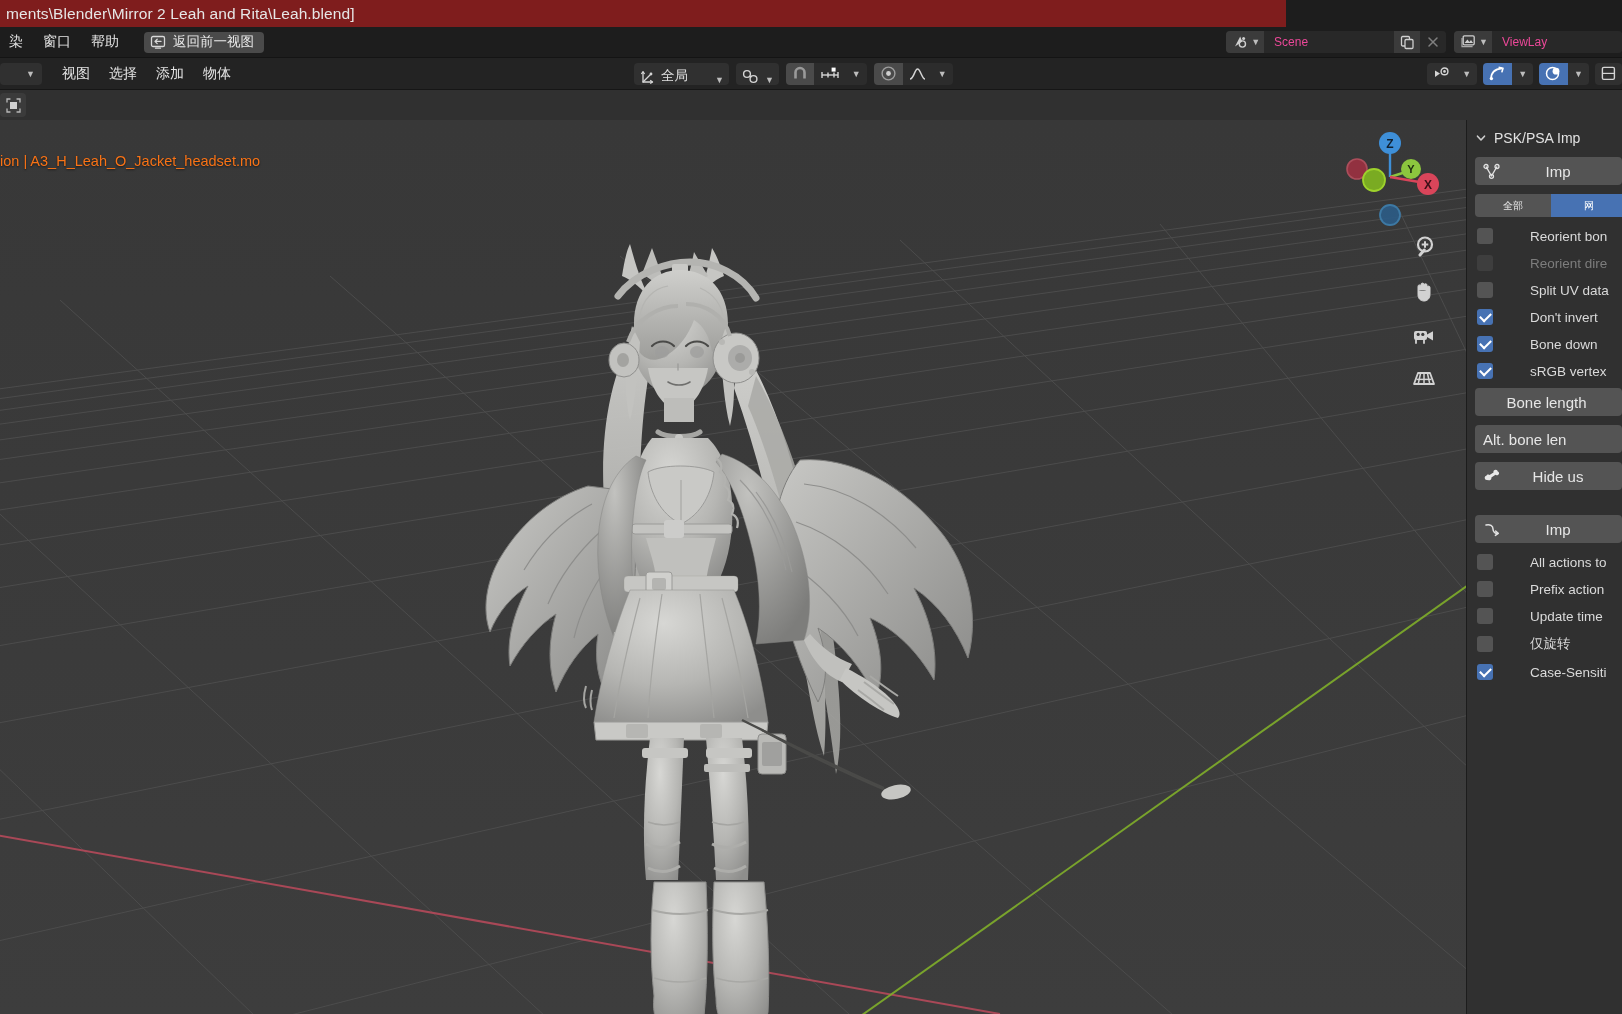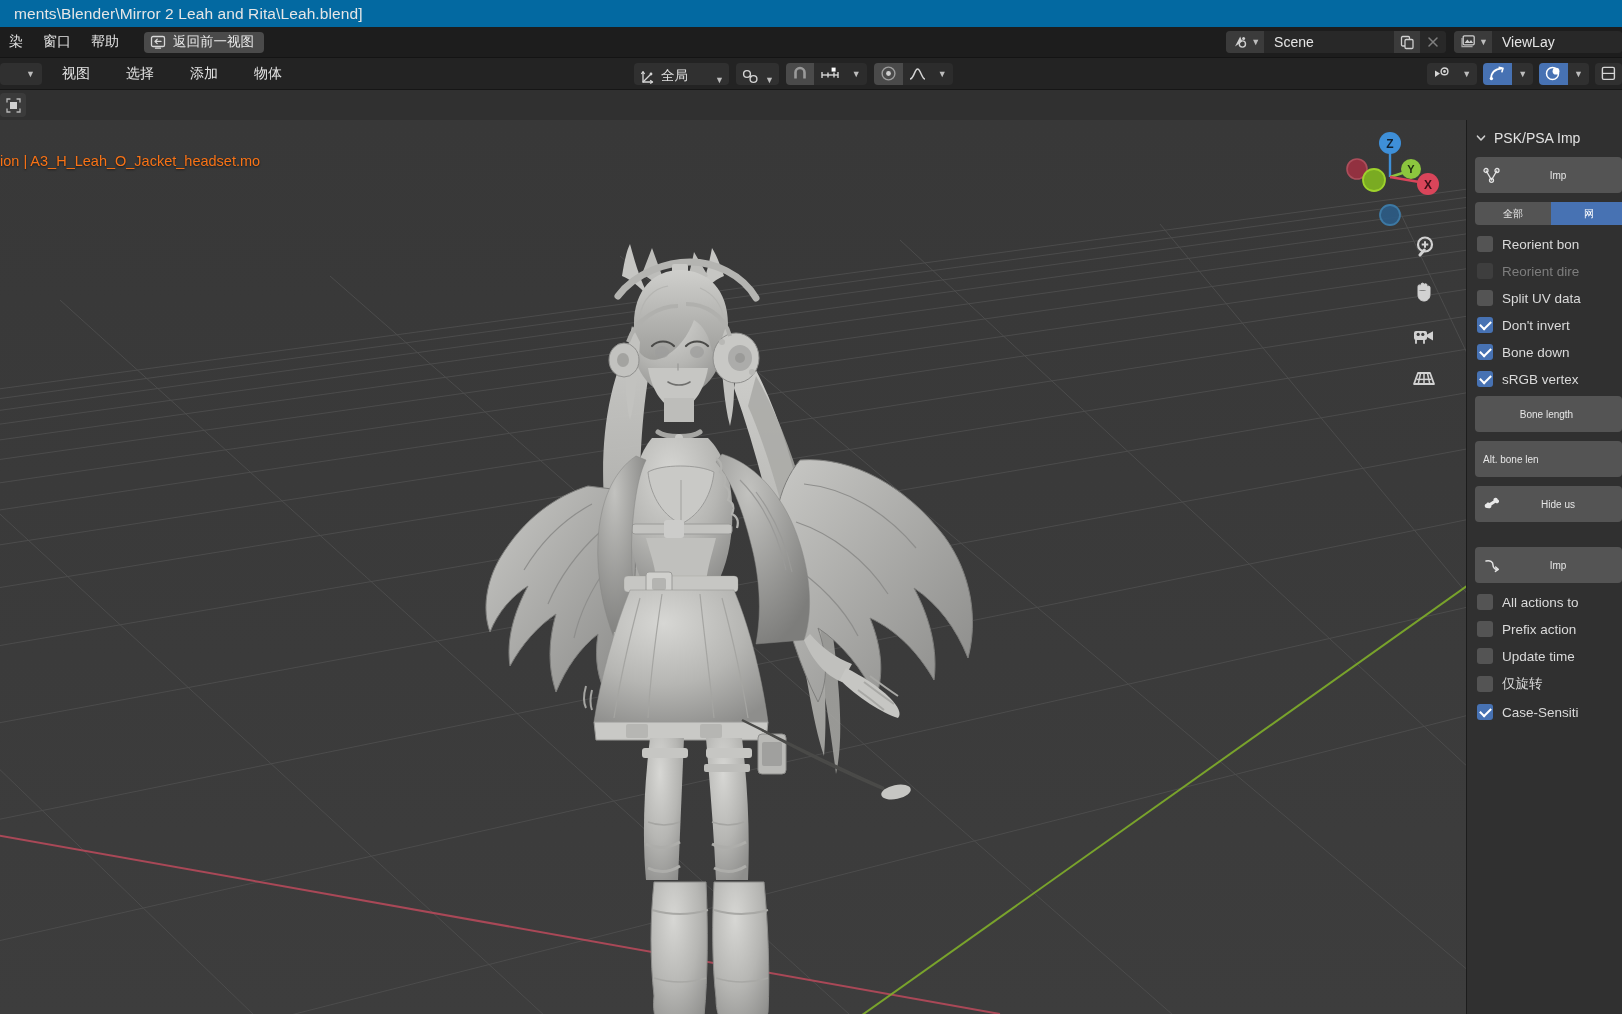--- a/index.html
+++ b/index.html
@@ -7,24 +7,24 @@
     width: 1622px; height: 1014px;
     overflow: hidden;
     background: #1d1d1d;
     font-family: "Liberation Sans", "DejaVu Sans", sans-serif;
     -webkit-font-smoothing: antialiased;
   }
   #app { position: relative; width: 1622px; height: 1014px; }
 
   
   .titlebar {
-    position: absolute; left: 0; top: 0; width: 1622px; height: 27px;
-    background: #0369a1; color: #e6e6e6;
+    position: absolute; left: 0; top: 0; width: 1286px; height: 27px;
+    background: #7f1d1d; color: #e6e6e6;
     font-size: 15.5px; line-height: 27px;
-    padding-left: 16px; white-space: nowrap; overflow: hidden;
+    padding-left: 8px; white-space: nowrap; overflow: hidden;
   }
   .titlebar .ttext { position: relative; left: -2px; letter-spacing: .1px; }
 
   
   .topbar {
     position: absolute; left: 0; top: 27px; width: 1622px; height: 31px;
     background: #1d1d1d; display: flex; align-items: center;
     border-bottom: 1px solid #141414;
   }
   .menu-item {
@@ -47,21 +47,21 @@
   .id-block {
     display: flex; align-items: center; height: 22px;
     background: #282828; border-radius: 4px; overflow: hidden;
     margin-left: 8px;
   }
   .id-icon-btn {
     display: flex; align-items: center; gap: 2px;
     background: #3b3b3b; height: 22px; padding: 0 4px 0 6px;
   }
   .id-name {
-    background: #282828; color: #e5e5e5; font-size: 14px;
+    background: #282828; color: #ec4899; font-size: 12px;
     height: 22px; line-height: 22px; padding: 0 10px;
     min-width: 130px;
   }
   .id-btn {
     width: 26px; height: 22px; display: flex; align-items: center;
     justify-content: center; background: #3b3b3b;
   }
   .id-btn.dim { background: #282828; }
   .chev { font-size: 9px; color: #bdbdbd; }
 
@@ -69,21 +69,21 @@
   .vp-header {
     position: absolute; left: 0; top: 58px; width: 1622px; height: 32px;
     background: #232323; display: flex; align-items: center;
     border-bottom: 1px solid #161616;
   }
   .vp-mode-dd {
     width: 42px; height: 22px; background: #303030; border-radius: 4px;
     display: flex; align-items: center; justify-content: flex-end;
     padding-right: 7px; margin-left: 0px;
   }
-  .vp-menus { display: flex; align-items: center; gap: 18px; margin-left: 11px; }
+  .vp-menus { display: flex; align-items: center; gap: 1px; margin-left: 11px; }
   .vp-center { position: absolute; left: 634px; display: flex; align-items: center; gap: 7px; }
   .pill {
     display: flex; align-items: flex-end; height: 22px;
     background: #303030; border-radius: 4px; padding: 0 5px; gap: 5px;
   }
   .pill-txt { color: #e0e0e0; font-size: 13.5px; padding-right: 22px;}
   .grp { display: flex; align-items: center; }
   .grp > .seg {
     height: 22px; background: #303030; display: flex; align-items: center;
     justify-content: center; padding: 0 5px;
@@ -131,23 +131,23 @@
     position: absolute; left: 1466px; top: 120px; width: 156px; height: 894px;
     background: #303030; border-left: 1px solid #1c1c1c;
     padding: 8px 0 0 0; overflow: hidden;
   }
   .panel-head {
     display: flex; align-items: center; gap: 7px;
     color: #e2e2e2; font-size: 14px; padding: 2px 0 2px 8px; white-space: nowrap;
   }
   .srow { padding: 0 0 0 8px; margin-top: 9px; display: flex; align-items: center; white-space: nowrap; }
   .wide-btn {
-    height: 36px; background: #545454; border-radius: 4px;
+    height: 28px; background: #545454; border-radius: 4px;
     display: flex; align-items: center; gap: 8px;
-    padding: 0 8px; color: #e6e6e6; font-size: 10px;
+    padding: 0 8px; color: #e6e6e6; font-size: 15px;
     width: 152px; white-space: nowrap; overflow: hidden;
   }
   .segrow { display: flex; width: 152px; height: 23px; margin-left: 8px; margin-top: 9px; }
   .seg2 {
     flex: 1; display: flex; align-items: center; justify-content: center;
     background: #545454; color: #e6e6e6; font-size: 10px;
   }
   .seg2:first-child { border-radius: 4px 0 0 4px; }
   .seg2:last-child { border-radius: 0 4px 4px 0; }
   .seg2.sel { background: #4772b3; color: #ffffff; }
@@ -159,21 +159,21 @@
     width: 16px; height: 16px; border-radius: 3px; background: #545454;
     flex: 0 0 16px; display: flex; align-items: center; justify-content: center;
   }
   .cb.checked { background: #4772b3; }
   .cb.checked::after {
     content: ""; width: 9px; height: 5px;
     border-left: 2.2px solid #fff; border-bottom: 2.2px solid #fff;
     transform: rotate(-45deg) translate(1px,-1px);
   }
   .cb.dis { background: #3e3e3e; }
-  .cblabel { color: #dadada; font-size: 13.5px; }
+  .cblabel { color: #dadada; font-size: 13.5px; margin-left: 28px; }
   .cblabel.dis { color: #7d7d7d; }
   .spacer { height: 16px; }
   svg { display: block; }
 </style>
 </head>
 <body>
 
 <div id="app">
 
   <div class="titlebar">

